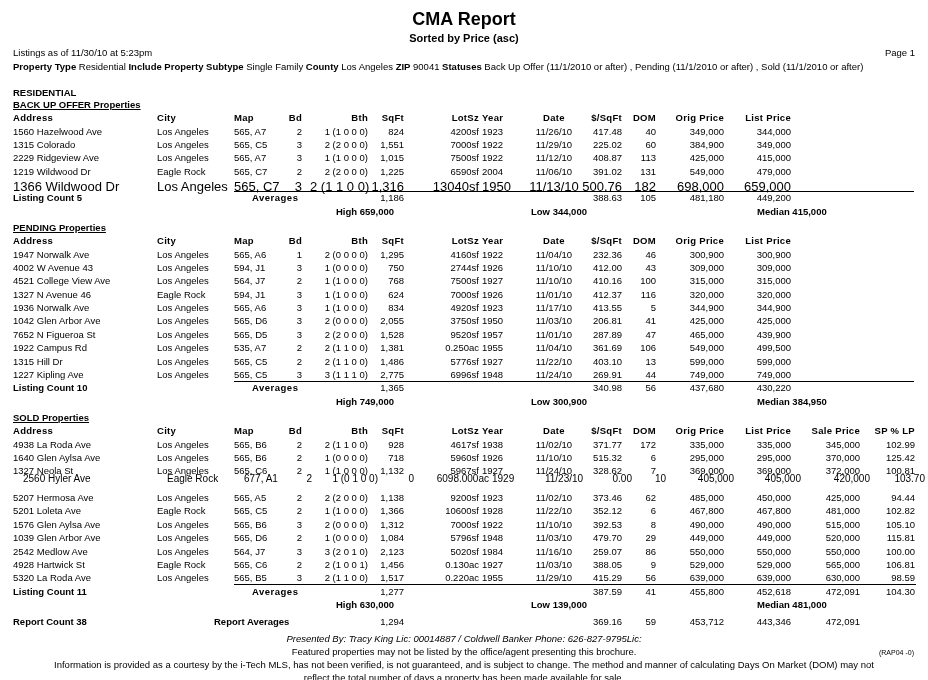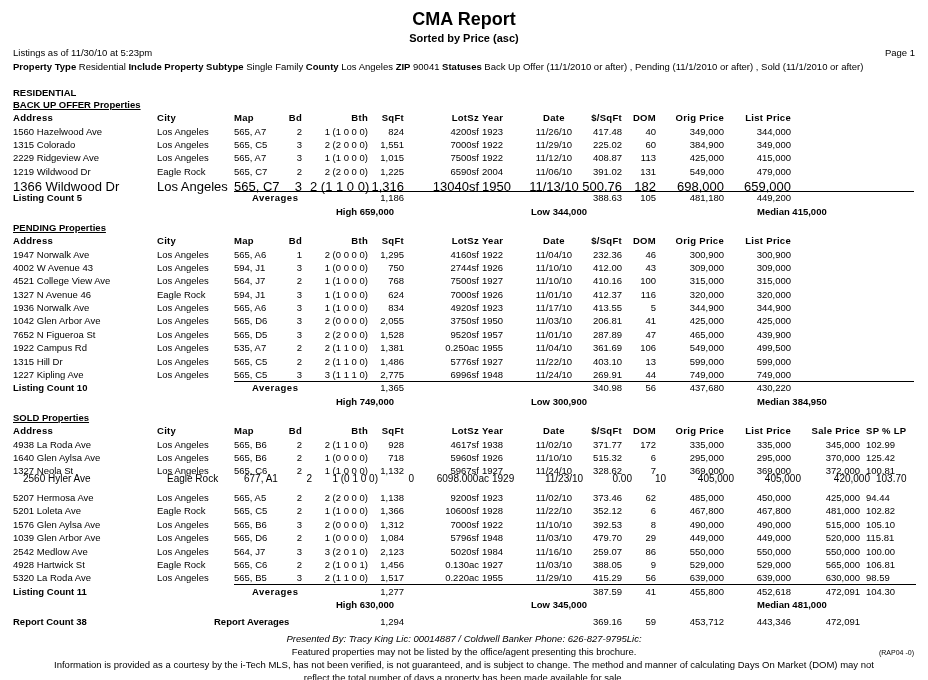--- a/index.html
+++ b/index.html
@@ -22,21 +22,21 @@
   .c-bth{left:310px;width:58px;text-align:right;}
   .c-sqft{left:370px;width:34px;text-align:right;}
   .c-lot{left:420px;width:59px;text-align:right;}
   .c-year{left:482px;}
   .c-date{left:525px;width:58px;text-align:center;}
   .c-ppsf{left:580px;width:42px;text-align:right;}
   .c-dom{left:626px;width:30px;text-align:right;}
   .c-orig{left:662px;width:62px;text-align:right;}
   .c-list{left:730px;width:61px;text-align:right;}
   .c-sale{left:800px;width:60px;text-align:right;}
-  .c-splp{left:866px;width:49px;text-align:left;}
+  .c-splp{left:866px;width:49px;text-align:right;}
   .line{position:absolute;height:1px;background:#000;}
   .bold{font-weight:bold;}
   .foot{position:absolute;left:0;width:928px;text-align:center;font-size:9.5px;}
   .foot.i{font-style:italic;}
   .rap{position:absolute;right:14px;font-size:7px;}
 </style>
 </head>
 <body>
 
 <div class="title">CMA Report</div>
@@ -546,21 +546,21 @@
       <span class="c-sqft">1,277</span>
       <span class="c-ppsf">387.59</span>
       <span class="c-dom">41</span>
       <span class="c-orig">455,800</span>
       <span class="c-list">452,618</span>
       <span class="c-sale">472,091</span>
       <span class="c-splp">104.30</span>
     </div>
     <div class="row" style="top: 598.9px; font-size: 9.5px;">
       <span class="bold" style="left: 336px;">High 630,000</span>
-      <span class="bold" style="left: 531px;">Low 345,000</span>
+      <span class="bold" style="left: 531px;">Low 139,000</span>
       <span class="bold" style="left: 757px;">Median 481,000</span>
     </div>
   </div>
 
 <div class="row" style="top:616px;font-size:9.5px;">
   <span class="c-addr bold">Report Count 38</span>
   <span class="bold" style="left:214px;">Report Averages</span>
   <span class="c-sqft">1,294</span>
   <span class="c-ppsf">369.16</span>
   <span class="c-dom">59</span>

